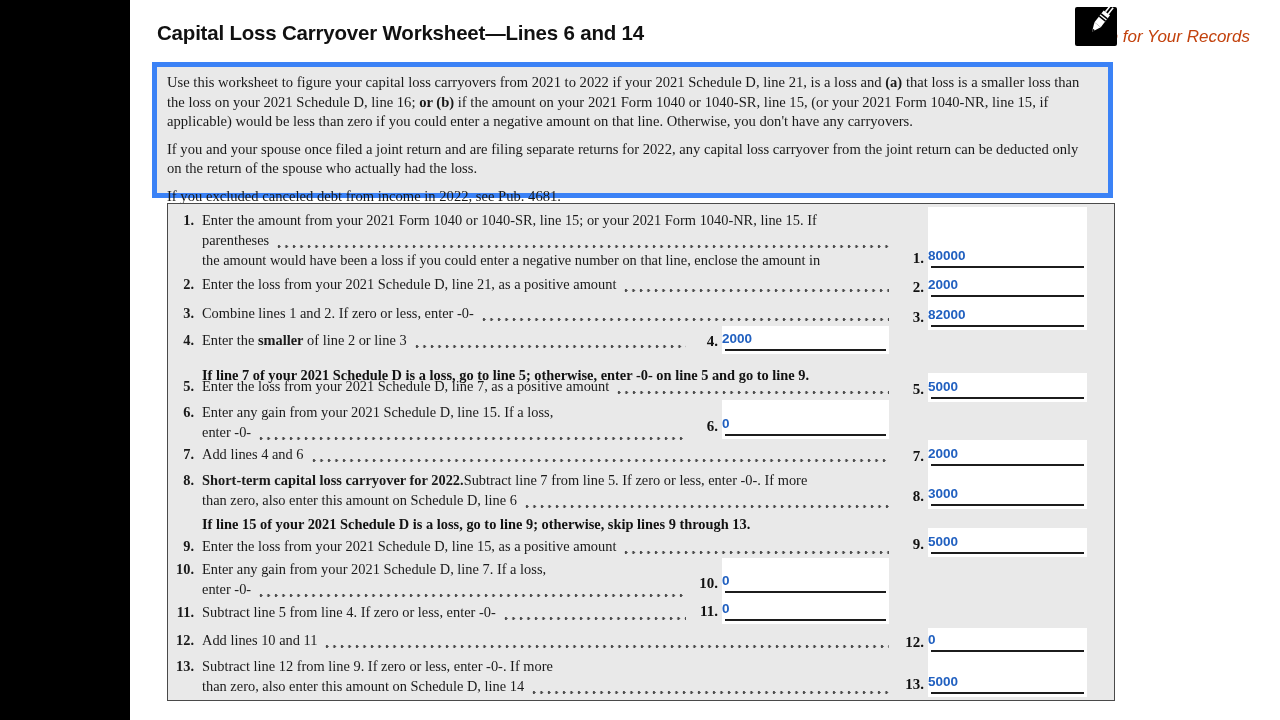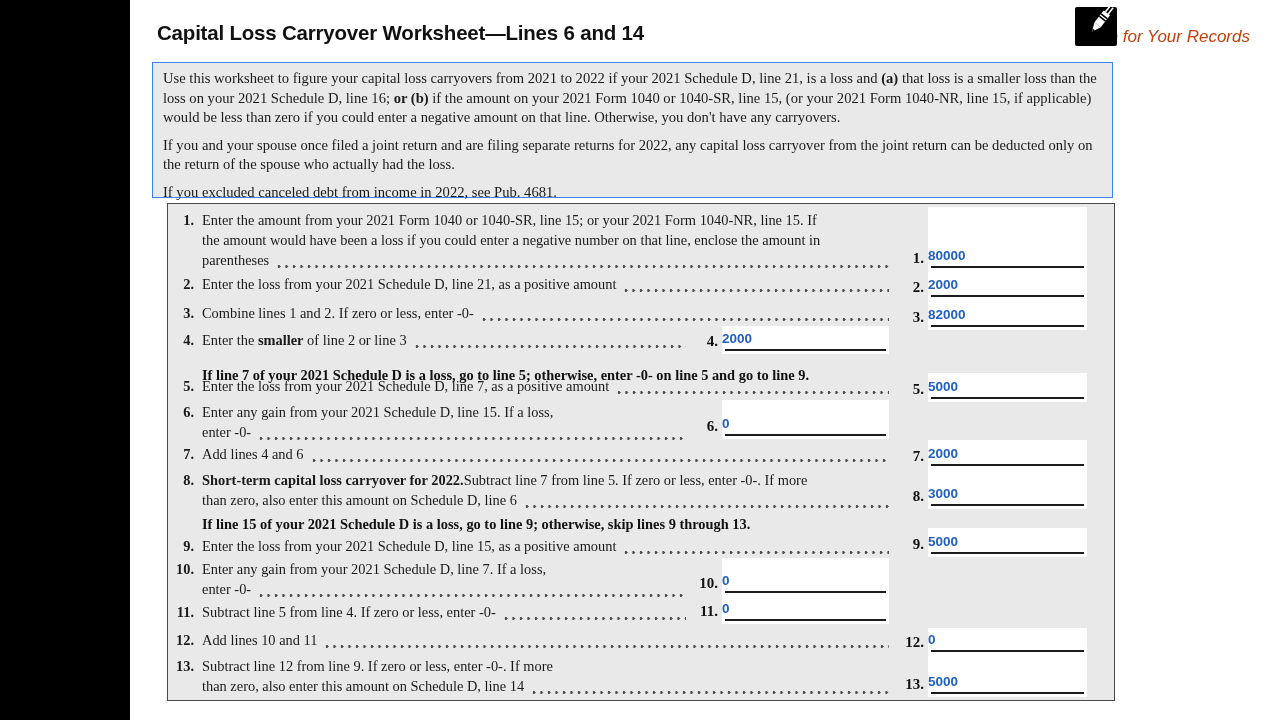--- a/index.html
+++ b/index.html
@@ -9,21 +9,21 @@
 
   
   .title{position:absolute;left:27px;top:21px;font-family:"Liberation Sans",sans-serif;
          font-weight:bold;font-size:20.5px;color:#111;letter-spacing:-0.2px;white-space:nowrap;}
   .keep{position:absolute;right:85px;top:27px;font-family:"Liberation Sans",sans-serif;
         font-style:italic;font-weight:400;font-size:17px;color:#c2410c;white-space:nowrap;}
   .pencil{position:absolute;left:945px;top:7px;width:42px;height:39px;background:#000;border-radius:2px;}
 
   
   .intro{position:absolute;left:22px;top:62px;width:961px;height:136px;background:#e9e9e9;
-         border:1px solid #3b82f6;box-sizing:border-box;padding:6px 12px 0 10px;
+         border:5px solid #3b82f6;box-sizing:border-box;padding:6px 12px 0 10px;
          font-size:14.6px;line-height:19.5px;color:#1a1a1a;}
   .intro p{margin:0 0 8px 0;}
   .b{font-weight:bold;}
 
   
   .wsbox{position:absolute;left:37px;top:203px;width:948px;height:498px;background:#e9e9e9;
          border:1px solid #4a4a4a;box-sizing:border-box;}
   .wrow{position:absolute;left:0;width:723px;font-size:14.4px;line-height:20px;color:#1a1a1a;}
   .wrow.short{width:520px;}
   .wnum{position:absolute;left:0;width:26px;text-align:right;font-weight:bold;}
@@ -70,25 +70,25 @@
       <p>If you and your spouse once filed a joint return and are filing separate returns for 2022, any capital loss carryover from the joint return can be deducted only on the return of the spouse who actually had the loss.</p>
       <p>If you excluded canceled debt from income in 2022, see Pub. 4681.</p>
     </div>
 
     <div class="wsbox">
 
       <div class="wrow" style="top:6px">
         <span class="wnum">1.</span>
         <div class="wtext">
           <div class="wline">Enter the amount from your 2021 Form 1040 or 1040-SR, line 15; or your 2021 Form 1040-NR, line 15. If</div>
+          <div class="wline">
+              <span>parentheses</span>
+              <span class="leader"></span>
+            </div>
           <div class="wline">the amount would have been a loss if you could enter a negative number on that line, enclose the amount in</div>
-          <div class="wline">
-              <span>parentheses</span>
-              <span class="leader"></span>
-            </div>
         </div>
       </div>
 
       <div class="wrow" style="top:70px">
         <span class="wnum">2.</span>
         <div class="wtext">
             <div class="wline">
               <span>Enter the loss from your 2021 Schedule D, line 21, as a positive amount</span>
               <span class="leader"></span>
             </div>

